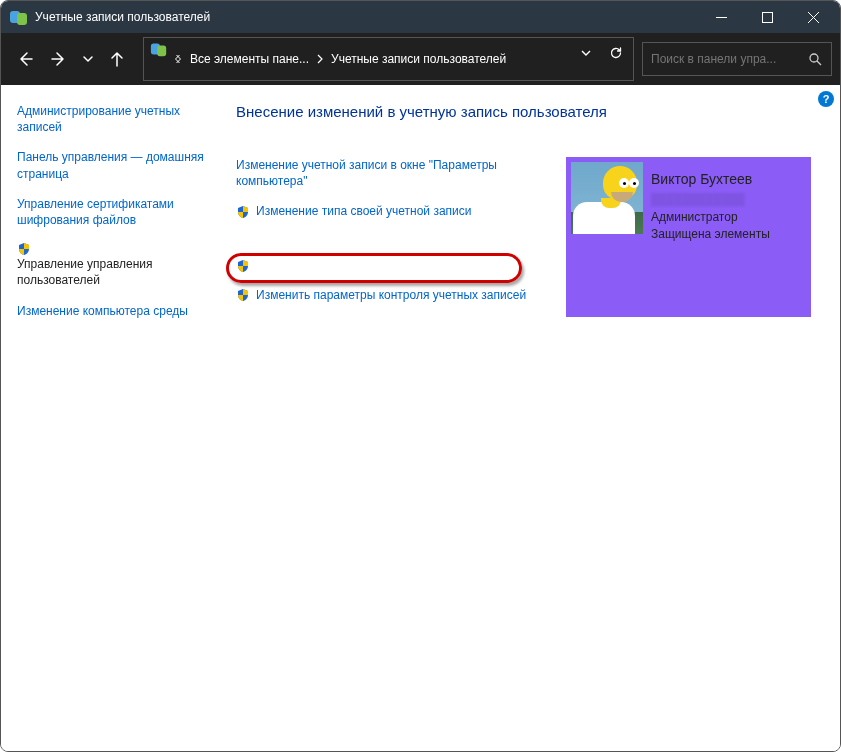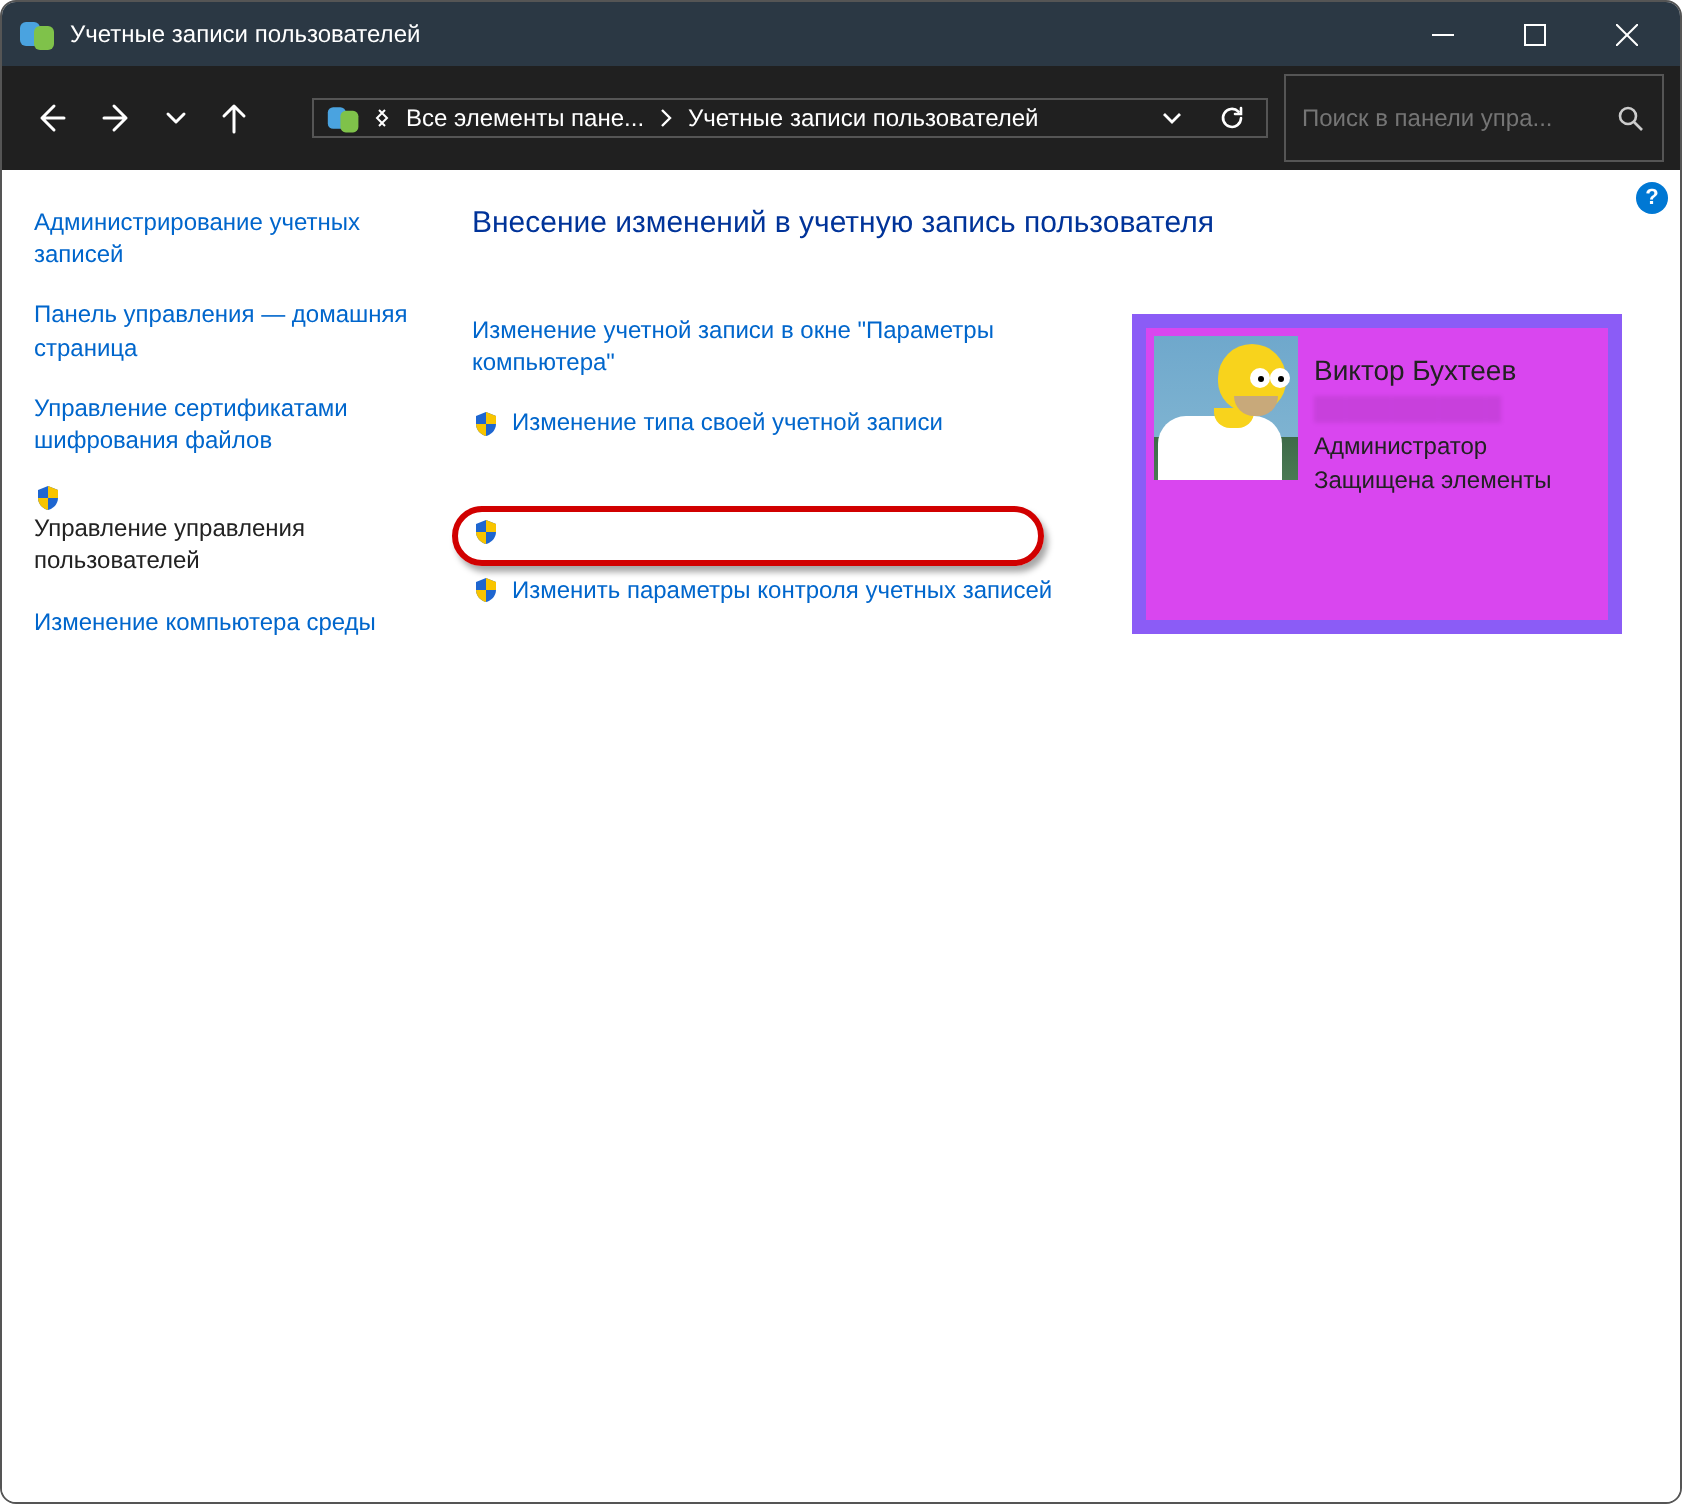--- a/index.html
+++ b/index.html
@@ -48,25 +48,24 @@
   }
   .nav-arrow {
     width: 32px; height: 32px;
     display: flex; align-items: center; justify-content: center;
     color: #fff;
     cursor: pointer;
   }
   .nav-arrow svg { stroke:#fff; fill:none; }
   .address {
     flex: 1;
-    height: 20px;
+    height: 44px;
     border: 1px solid #555;
-    margin-left: 21px;
-    display: flex;
-    align-items: center;
+    margin-left: 8px;
+    display: flex;
     padding: 0 2px 0 4px;
     color: #fff;
     background: #202020;
   }
   .address .addr-icon {
     width: 22px; height: 22px; display:flex; align-items:center; justify-content:center;
   }
   .address .crumb {
     padding: 0 4px;
     font-size: 12px;
@@ -79,21 +78,21 @@
     display:flex;align-items:center;
   }
   .address .addr-spacer { flex:1; }
   .address .addr-btn {
     width: 30px; height: 30px;
     display:flex;align-items:center;justify-content:center;
     cursor:pointer;
   }
   .searchbox {
     width: 190px;
-    height: 44px;
+    height: 34px;
     border: 1px solid #555;
     margin-left: 6px;
     display: flex;
     align-items: center;
     padding: 0 4px 0 8px;
     color: #aaa;
     background: #202020;
     position:relative;
   }
   .searchbox input {
@@ -182,22 +181,22 @@
   }
   .highlight-oval {
     position: absolute;
     border: 3px solid #d10000;
     border-radius: 16px;
     box-shadow: 2px 3px 3px rgba(0,0,0,0.35);
     pointer-events: none;
   }
   .user-card {
     width: 245px;
-    background: #d946ef;
-    border: 7px solid #8b5cf6;
+    background: #8b5cf6;
+    border: 1px solid #8b5cf6;
     display: flex;
     padding: 4px;
     gap: 8px;
     align-items: flex-start;
   }
   .user-avatar {
     width: 72px; height: 72px;
     background: #7ba8c9;
     position: relative;
     overflow: hidden;

